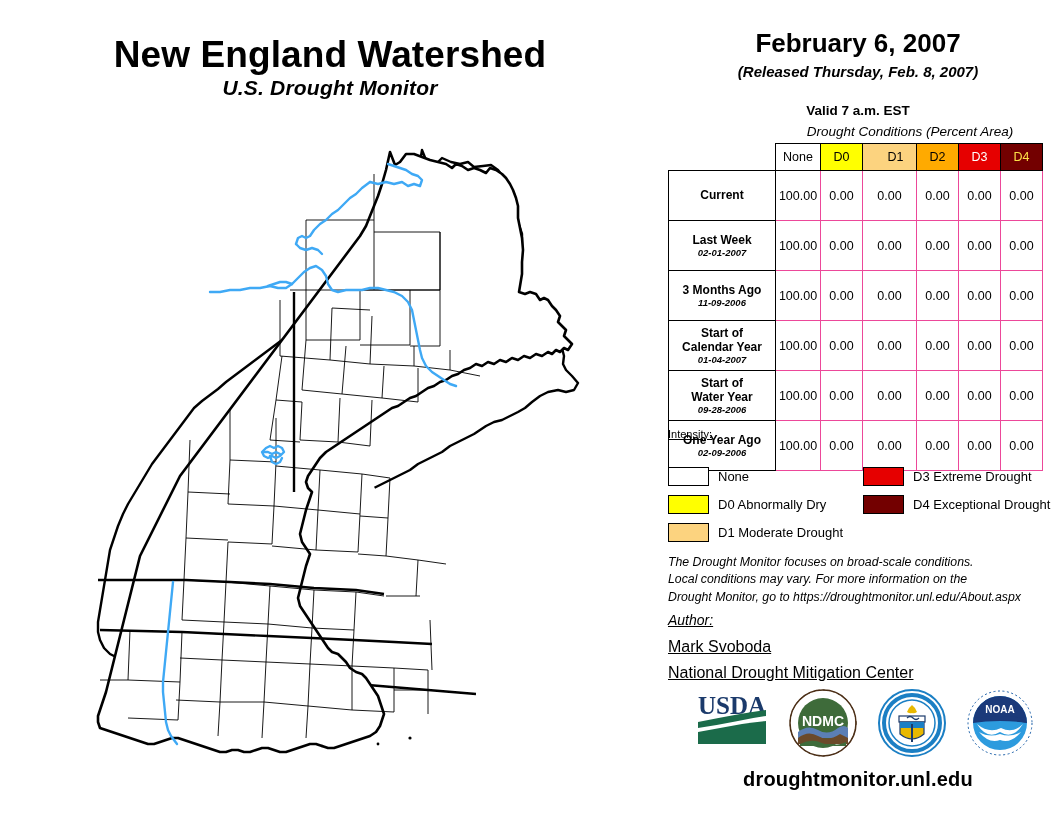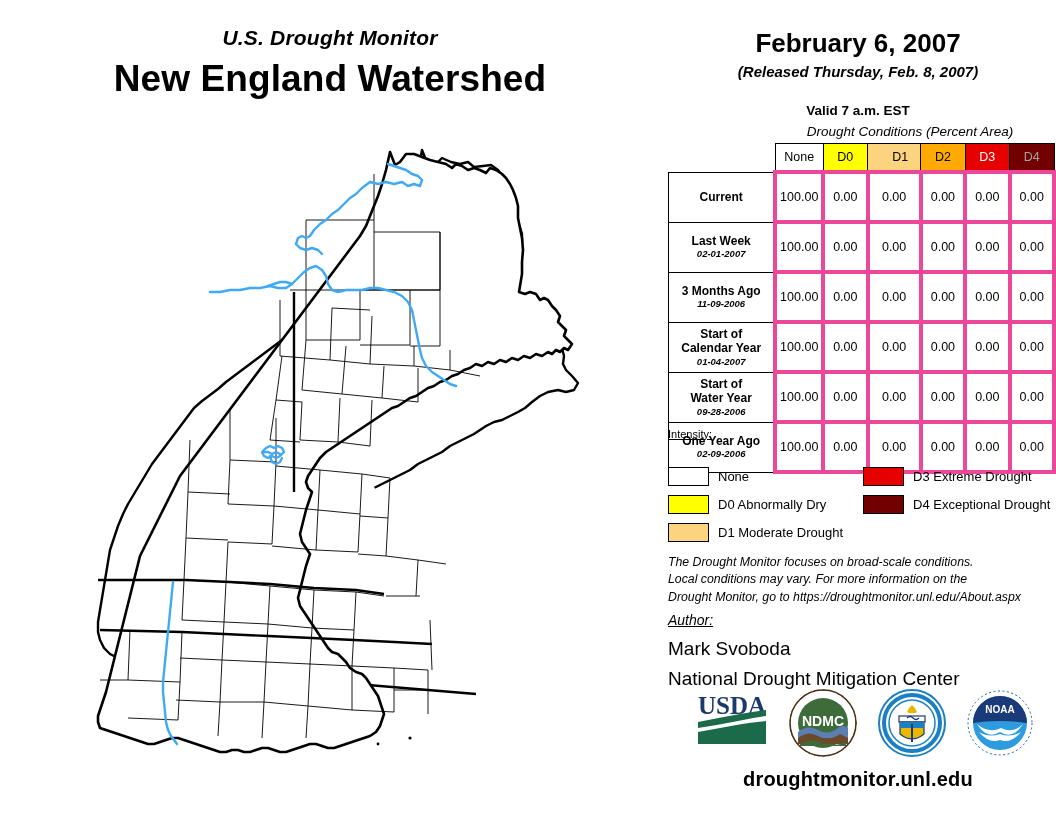--- a/index.html
+++ b/index.html
@@ -20,21 +20,21 @@
   #right-panel{position:absolute;left:660px;top:0;width:396px;height:816px;}
   #date-block{position:absolute;left:0;top:28px;width:396px;text-align:center;}
   #date-main{font-size:26px;font-weight:bold;}
   #date-released{font-size:15px;font-weight:bold;font-style:italic;margin-top:4px;}
   #date-valid{font-size:13.5px;font-weight:bold;margin-top:23px;}
 
   
   #table-caption{position:absolute;left:105px;top:124px;width:290px;text-align:center;
                  font-size:13.5px;font-style:italic;}
   #cond-table{position:absolute;left:8px;top:143px;border-collapse:collapse;}
-  #cond-table td,#cond-table th{border:4px solid #ec4899;padding:0;text-align:center;
+  #cond-table td,#cond-table th{border:1px solid #ec4899;padding:0;text-align:center;
        vertical-align:middle;font-size:11.5px;background:#fff;}
   #cond-table .corner{border:none;background:transparent;width:100px;}
   #cond-table .hdr{height:26px;width:41px;font-size:12.5px;font-weight:normal;
        border:1.6px solid #000;}
   #cond-table .hdr.first{width:44px;}
   #cond-table .rowlab{width:100px;height:45px;border:1.6px solid #000;
        text-align:center;line-height:1.18;padding:2px 3px;}
   #cond-table .rowlab .t{font-size:12px;font-weight:bold;}
   #cond-table .rowlab .d{font-size:9.5px;font-style:italic;font-weight:bold;}
   #cond-table .val{width:41px;height:45px;font-size:12.5px;}
@@ -49,40 +49,40 @@
   .leg-col.r{left:195px;}
   .leg-row{display:flex;align-items:center;height:28px;}
   .swatch{width:39px;height:17px;border:1.2px solid #000;margin-right:9px;flex:0 0 auto;}
   .leg-text{font-size:13px;white-space:nowrap;}
 
   
   #note{position:absolute;left:8px;top:554px;width:390px;font-size:12.3px;
         font-style:italic;line-height:1.42;}
   #author-label{position:absolute;left:8px;top:612px;font-size:14px;
         font-style:italic;text-decoration:underline;}
-  #author-lines{position:absolute;left:8px;top:634px;font-size:19px;line-height:1.6;}
+  #author-lines{position:absolute;left:8px;top:634px;font-size:16px;line-height:1.6;text-decoration:underline;}
 
   
   #logos{position:absolute;left:0;top:688px;width:396px;height:78px;}
   .logo{position:absolute;top:0;}
   #logo-usda{left:36px;}
   #logo-ndmc{left:128px;}
   #logo-doc{left:217px;}
   #logo-noaa{left:305px;}
   #site-url{position:absolute;left:0;top:768px;width:396px;text-align:center;
         font-size:20px;font-weight:bold;letter-spacing:.2px;}
 </style>
 </head>
 <body>
 
 <div id="left-panel">
 
   <div id="title-block">
+    <div id="main-title">New England Watershed</div>
     <div id="kicker">U.S. Drought Monitor</div>
-    <div id="main-title">New England Watershed</div>
   </div>
 
   <div id="map-wrap">
     <svg id="map-svg" viewBox="0 0 540 650" xmlns="http://www.w3.org/2000/svg">
       <g>
 
         <path fill="#ffffff" stroke="#000000" stroke-width="2.4" stroke-linejoin="round" d="
           M 352 10 L 356 20 L 356 26 L 364 26 L 372 18 L 381 22 L 390 24 L 398 22 L 404 27
           L 413 26 L 421 25 L 428 30 L 434 38 L 440 46 L 444 54 L 447 66 L 448 82 L 452 94
           L 452 110 L 450 124 L 448 140 L 447 154 L 446 166 L 450 172 L 458 176 L 462 184
@@ -265,21 +265,21 @@
 
   <table id="cond-table">
     <thead>
       <tr>
         <th class="corner"></th>
         <th class="hdr first" style="background: rgb(255, 255, 255); color: rgb(0, 0, 0);">None</th>
         <th class="hdr" style="background: rgb(255, 255, 0); color: rgb(0, 0, 0);">D0</th>
         <th class="hdr" style="background: rgb(252, 211, 127); color: rgb(0, 0, 0); padding-left: 12px;">D1</th>
         <th class="hdr" style="background: rgb(255, 170, 0); color: rgb(0, 0, 0);">D2</th>
         <th class="hdr" style="background: rgb(230, 0, 0); color: rgb(255, 255, 255);">D3</th>
-        <th class="hdr" style="background: rgb(115, 0, 0); color: #a3a3a3; margin-top: 12px;">D4</th>
+        <th class="hdr" style="background: rgb(115, 0, 0); color: #fde047; margin-top: 12px;">D4</th>
       </tr>
     </thead>
     <tbody>
       <tr>
         <td class="rowlab">
           <div class="t">Current</div>
           <div class="d"></div>
         </td>
         <td class="val first">100.00</td>
         <td class="val">0.00</td>

